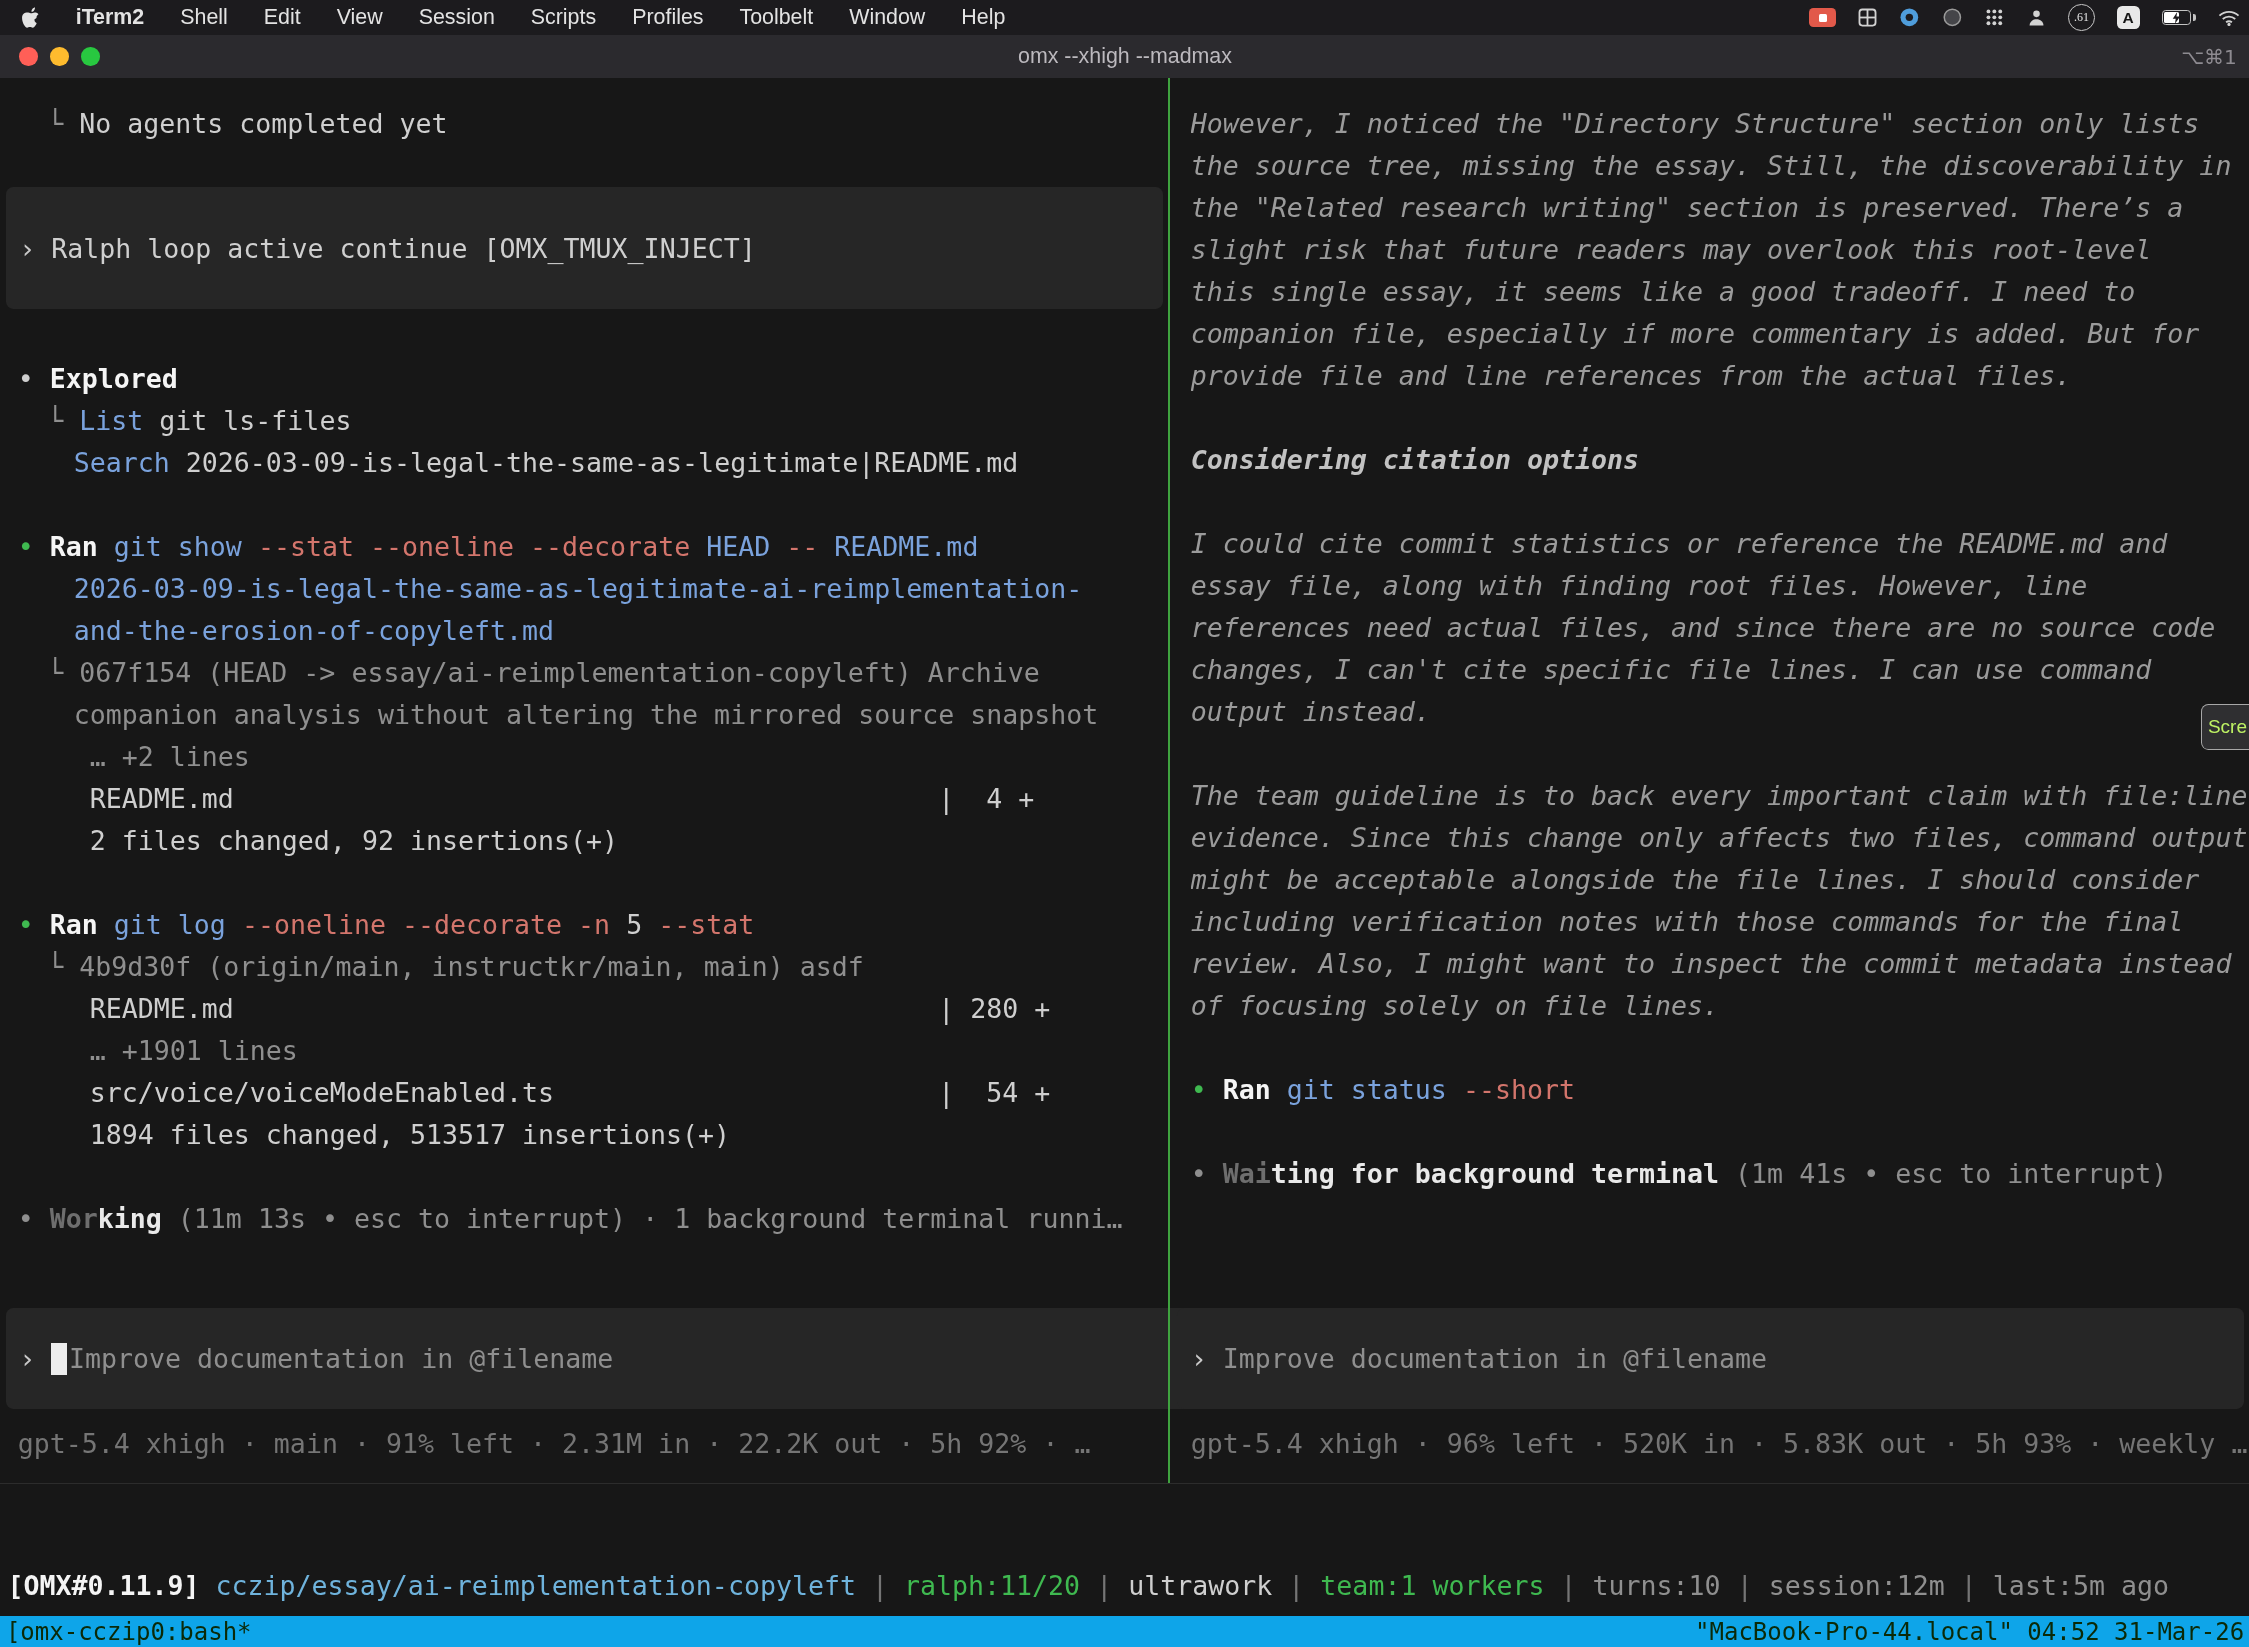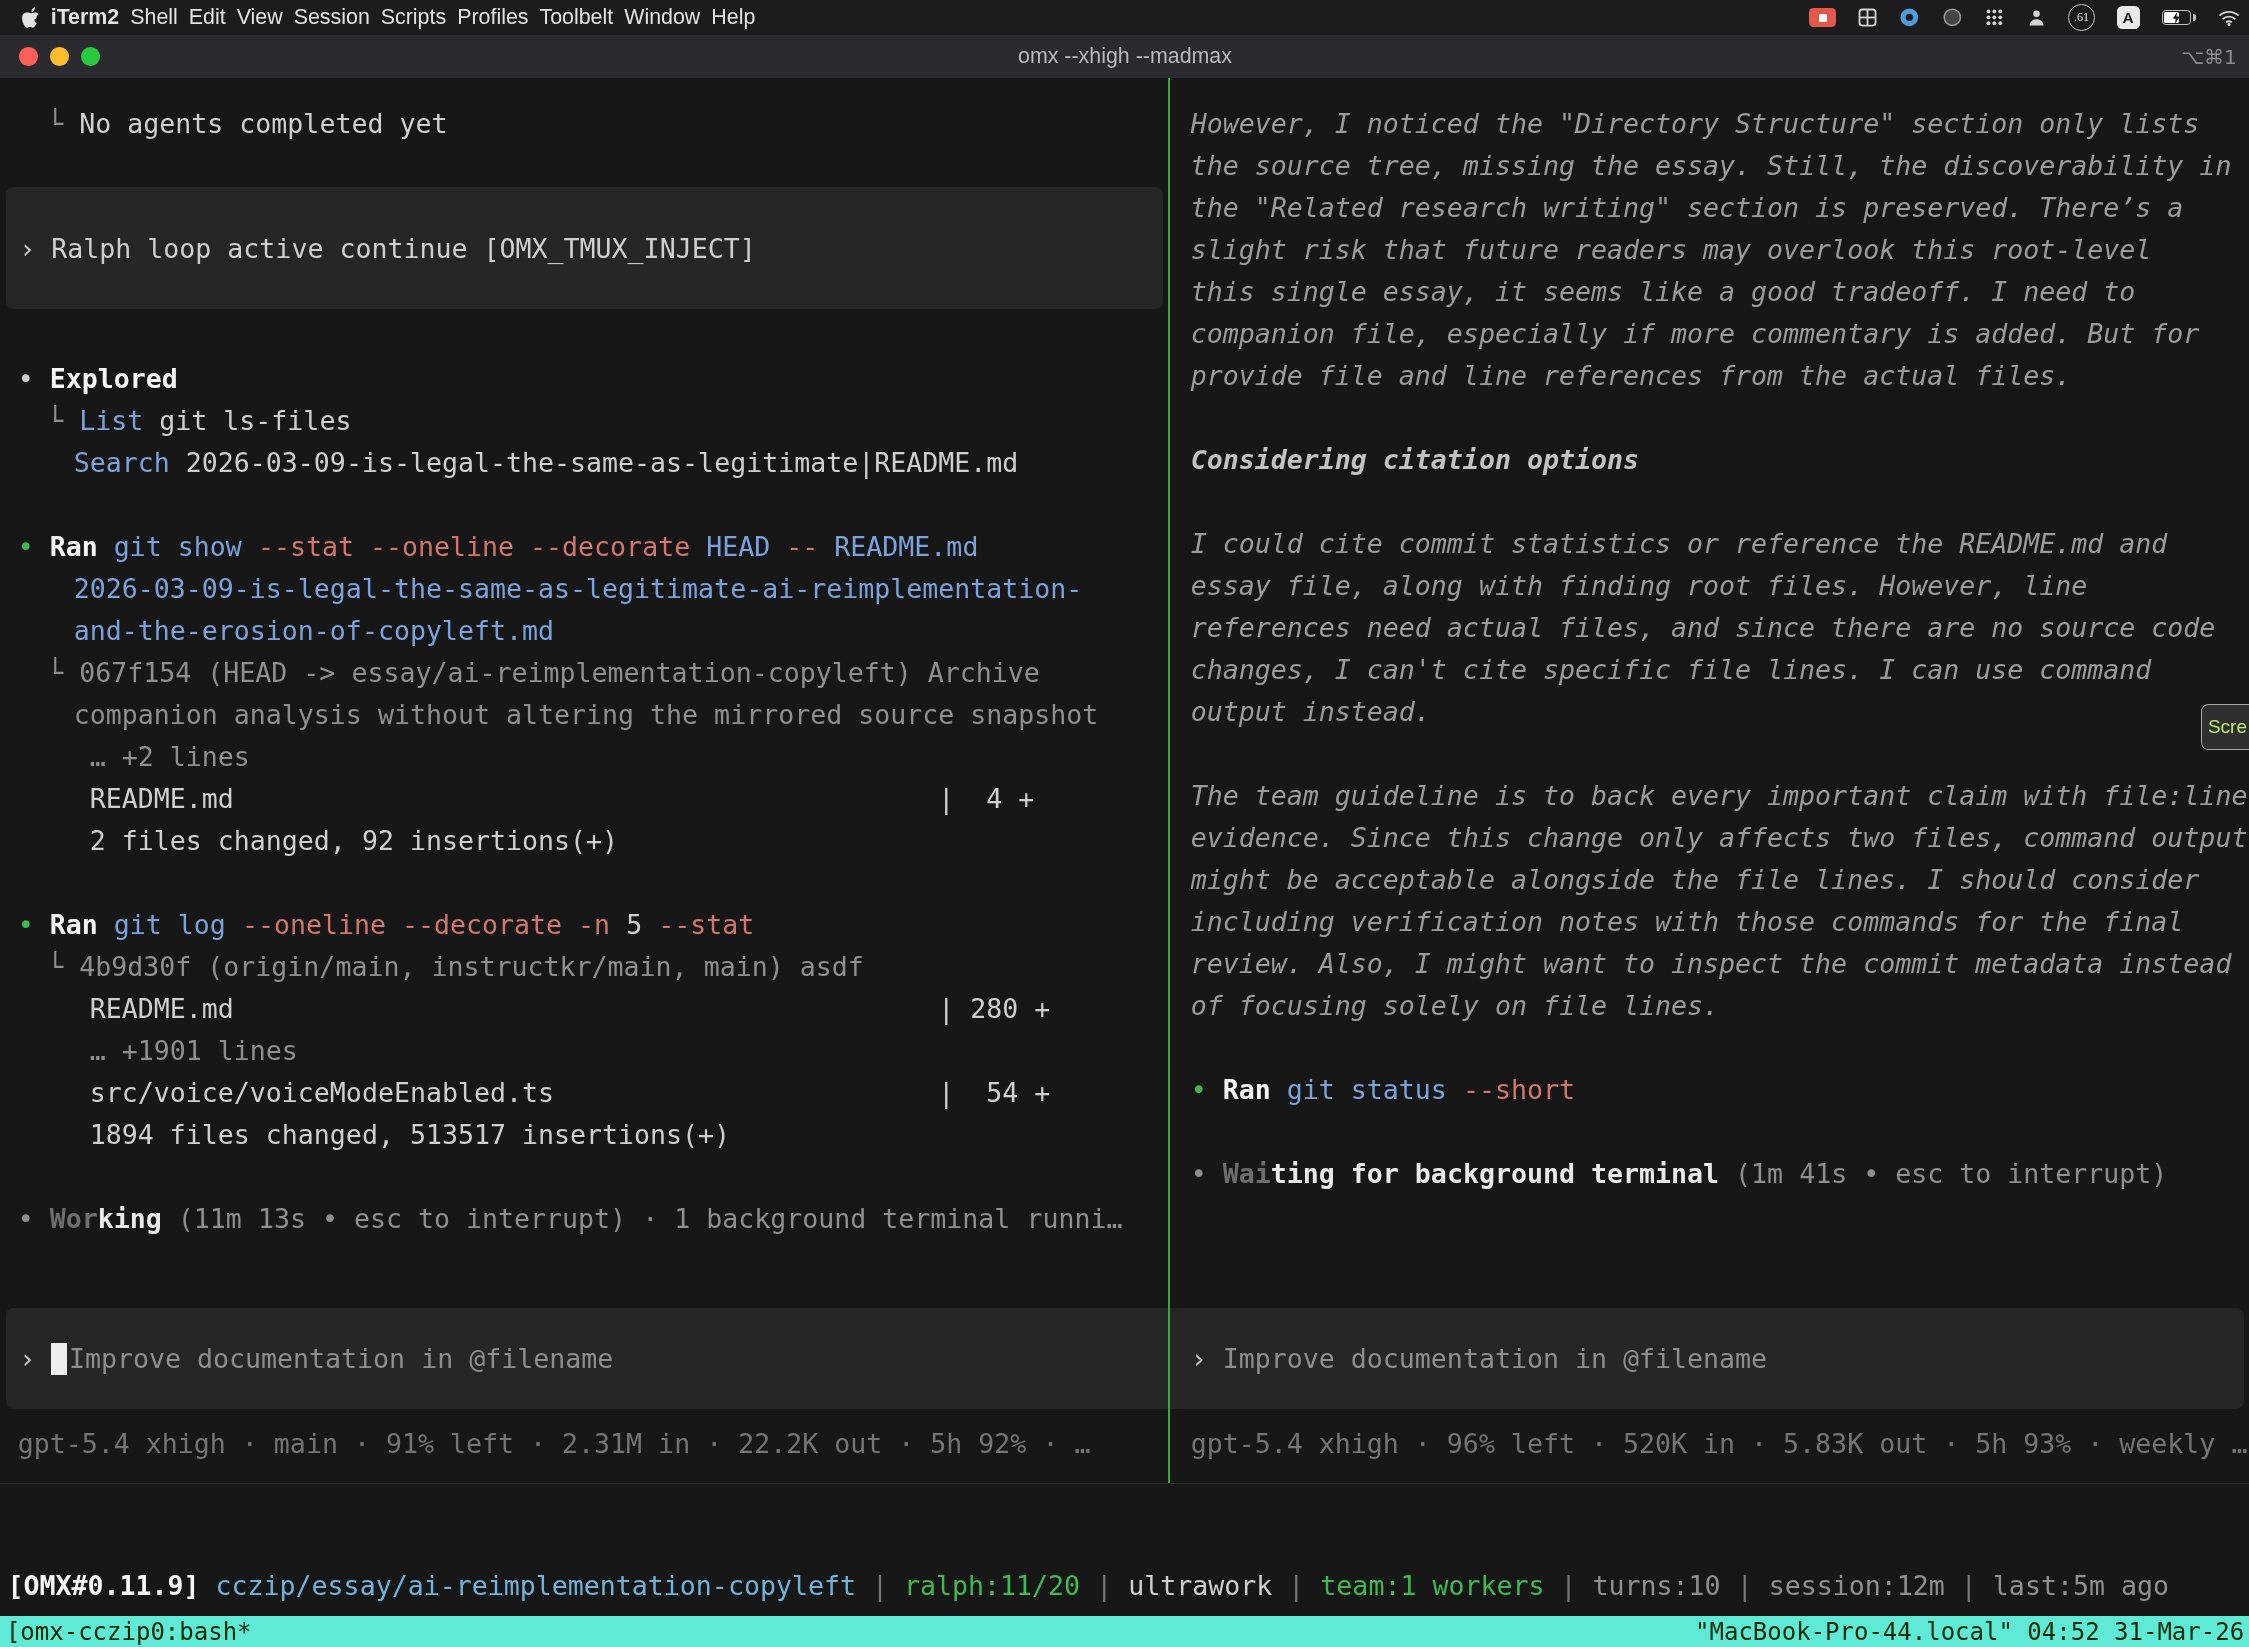--- a/index.html
+++ b/index.html
@@ -4,21 +4,21 @@
 <style>
   * { margin:0; padding:0; box-sizing:border-box; }
   html,body { width:2250px; height:1648px; }
   body { background:#0d0d0d; font-family:"DejaVu Sans Mono",monospace; position:relative; overflow:hidden; }
 
   
   .menubar { position:absolute; top:0; left:0; right:0; height:35px; background:#1c1b1e;
              display:flex; align-items:center; justify-content:space-between;
              padding:0 10.3px 0 22px; font-family:"Liberation Sans",sans-serif;
              font-size:21.4px; color:#e3e3e3; }
-  .mb-left { display:flex; align-items:center; gap:11px; }
+  .mb-left { display:flex; align-items:center; gap:36px; }
   .mb-app  { font-weight:bold; }
   .mb-item { font-weight:normal; }
   .mb-right{ display:flex; align-items:center; gap:22px; }
   .ic { display:inline-flex; align-items:center; justify-content:center; position:relative; }
   .rec { width:26.6px; height:19px; background:#e2594a; border-radius:4.4px; }
   .rec-inner { width:8px; height:8px; background:#ffffff; border-radius:1.5px; }
   .gauge { width:26.6px; height:26.6px; border:1.5px solid #c7c7c7; border-radius:50%; }
   .gauge-text { font-size:12px; color:#e6e6e6; font-family:Liberation Serif, serif; }
   .inputsrc { width:23px; height:23px; background:#e9e9e9; border-radius:5.2px; }
   .inputsrc-a { color:#161616; font-weight:bold; font-size:15.5px; font-family:"Liberation Sans",sans-serif; }
@@ -75,21 +75,21 @@
   .cursor { display:inline-block; width:15.5px; height:32px; background:#ededed; vertical-align:-6.6px; margin-right:2.2px; }
   .input-text { color:#8f8f8f; }
 
   .pane-status { position:absolute; top:1345px; left:17.7px; right:3px; height:42px; line-height:42px;
                  white-space:pre; color:#757575; overflow:hidden; }
   .pane-right .pane-status { left:20.7px; }
 
   .omx-footer { position:absolute; left:0; right:0; top:1405px; border-top:1.5px solid #2c2c2c;
                 padding:19px 0 0 7.4px; white-space:pre; }
 
-  .tmux { position:absolute; left:0; right:0; bottom:0; height:32px; background:#5eead4; color:#0b2a08;
+  .tmux { position:absolute; left:0; right:0; bottom:0; height:32px; background:#0ea5e9; color:#0b2a08;
           display:flex; justify-content:space-between; align-items:center; font-size:24px;
           padding:0 5.9px; white-space:pre; }
 
   .overlay-scre { position:absolute; right:0; top:626px; width:49px; height:46px; background:#2f2f31;
                   border:1.5px solid #a8a8a8; border-right:none; border-radius:7.4px 0 0 7.4px;
                   color:#bef264; font-family:"Liberation Sans",sans-serif; font-size:19px;
                   display:flex; align-items:center; padding-left:5.9px; overflow:hidden; }
 </style>
 </head>
 <body>

